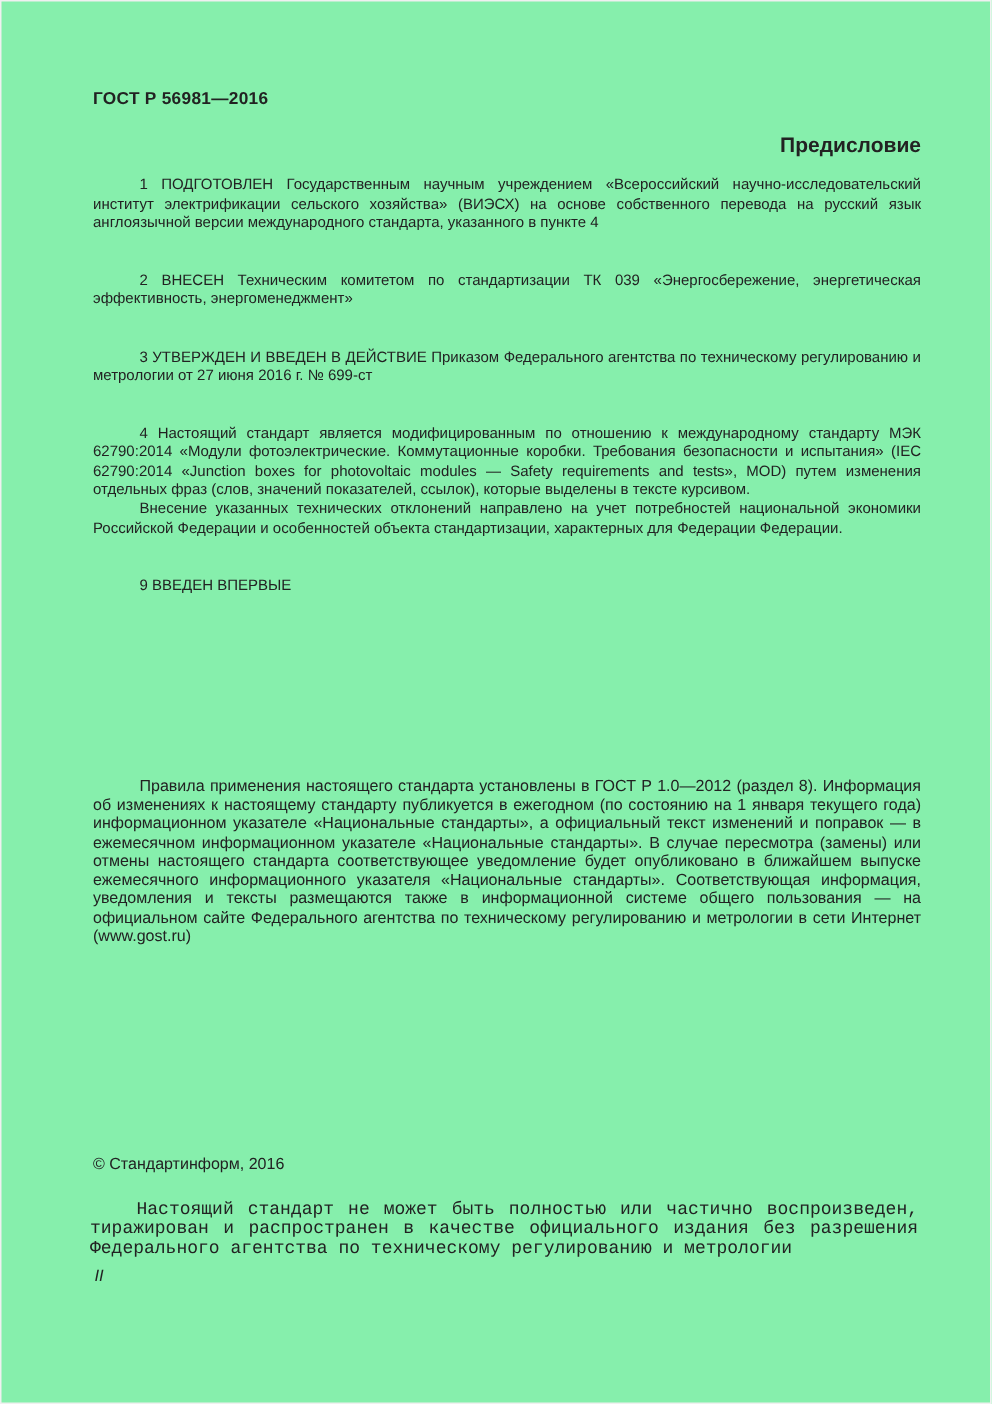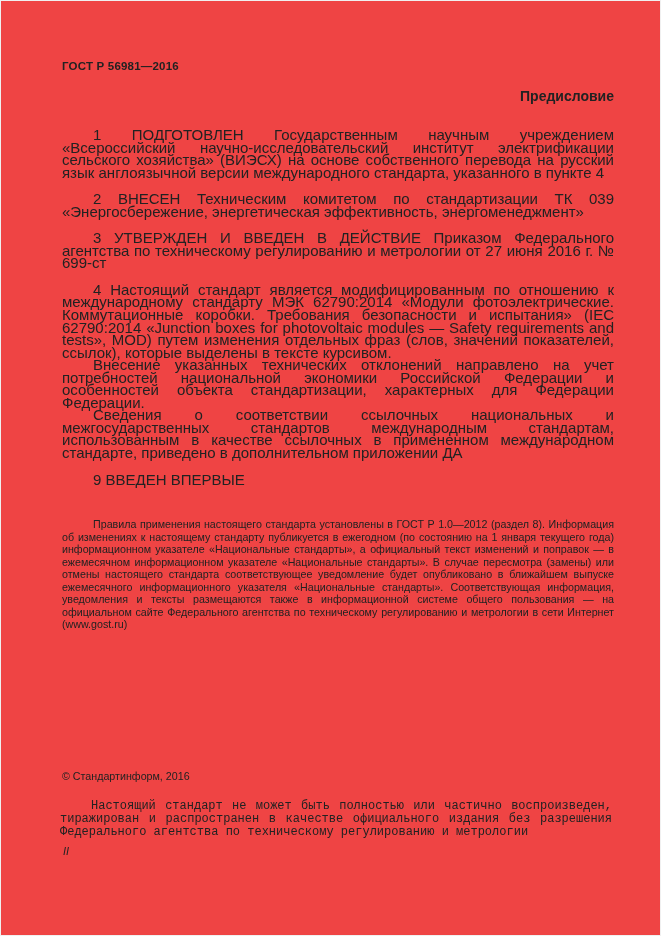--- a/index.html
+++ b/index.html
@@ -4,21 +4,21 @@
 <style>
   html, body {
     margin: 0;
     padding: 0;
     background: #ffffff;
   }
   .page {
     position: relative;
     width: 661px;
     height: 936px;
-    background: #ef4444;
+    background: #86efac;
     color: #222222;
     font-family: "Liberation Sans", sans-serif;
     overflow: hidden;
     box-sizing: border-box;
     border: 1px solid #f0f0f0;
   }
   .doc-code {
     position: absolute;
     top: 59px;
     left: 61px;
@@ -32,33 +32,33 @@
     top: 87px;
     left: 61px;
     width: 552px;
     margin: 0;
     text-align: right;
     font-size: 14px;
     font-weight: 700;
   }
   .foreword {
     position: absolute;
-    top: 128px;
+    top: 117px;
     left: 61px;
     width: 552px;
-    font-size: 15px;
+    font-size: 10px;
     line-height: 12.55px;
     text-align: justify;
   }
   .foreword p {
     margin: 0;
     text-indent: 31px;
   }
   .foreword p.gap {
-    margin-top: 14px;
+    margin-top: 26px;
   }
   .app-note {
     position: absolute;
     top: 517px;
     left: 61px;
     width: 552px;
     font-size: 10.7px;
     line-height: 12.55px;
     text-align: justify;
   }
@@ -103,21 +103,20 @@
   <div class="doc-code">ГОСТ Р 56981—2016</div>
 
   <h1 class="title">Предисловие</h1>
 
   <div class="foreword">
     <p>1 ПОДГОТОВЛЕН Государственным научным учреждением «Всероссийский научно-исследовательский институт электрификации сельского хозяйства» (ВИЭСХ) на основе собственного перевода на русский язык англоязычной версии международного стандарта, указанного в пункте 4</p>
     <p class="gap">2 ВНЕСЕН Техническим комитетом по стандартизации ТК 039 «Энергосбережение, энергетическая эффективность, энергоменеджмент»</p>
     <p class="gap">3 УТВЕРЖДЕН И ВВЕДЕН В ДЕЙСТВИЕ Приказом Федерального агентства по техническому регулированию и метрологии от 27 июня 2016 г. № 699-ст</p>
     <p class="gap">4 Настоящий стандарт является модифицированным по отношению к международному стандарту МЭК 62790:2014 «Модули фотоэлектрические. Коммутационные коробки. Требования безопасности и испытания» (IEC 62790:2014 «Junction boxes for photovoltaic modules — Safety requirements and tests», MOD) путем изменения отдельных фраз (слов, значений показателей, ссылок), которые выделены в тексте курсивом.</p>
     <p>Внесение указанных технических отклонений направлено на учет потребностей национальной экономики Российской Федерации и особенностей объекта стандартизации, характерных для Федерации Федерации.</p>
-    <p>Сведения о соответствии ссылочных национальных и межгосударственных стандартов международным стандартам, использованным в качестве ссылочных в примененном международном стандарте, приведено в дополнительном приложении ДА</p>
     <p class="gap">9 ВВЕДЕН ВПЕРВЫЕ</p>
   </div>
 
   <div class="app-note">
     <p>Правила применения настоящего стандарта установлены в ГОСТ Р 1.0—2012 (раздел 8). Информация об изменениях к настоящему стандарту публикуется в ежегодном (по состоянию на 1 января текущего года) информационном указателе «Национальные стандарты», а официальный текст изменений и поправок — в ежемесячном информационном указателе «Национальные стандарты». В случае пересмотра (замены) или отмены настоящего стандарта соответствующее уведомление будет опубликовано в ближайшем выпуске ежемесячного информационного указателя «Национальные стандарты». Соответствующая информация, уведомления и тексты размещаются также в информационной системе общего пользования — на официальном сайте Федерального агентства по техническому регулированию и метрологии в сети Интернет (www.gost.ru)</p>
   </div>
 
   <div class="copyright">© Стандартинформ, 2016</div>
 
   <div class="repro-note">

